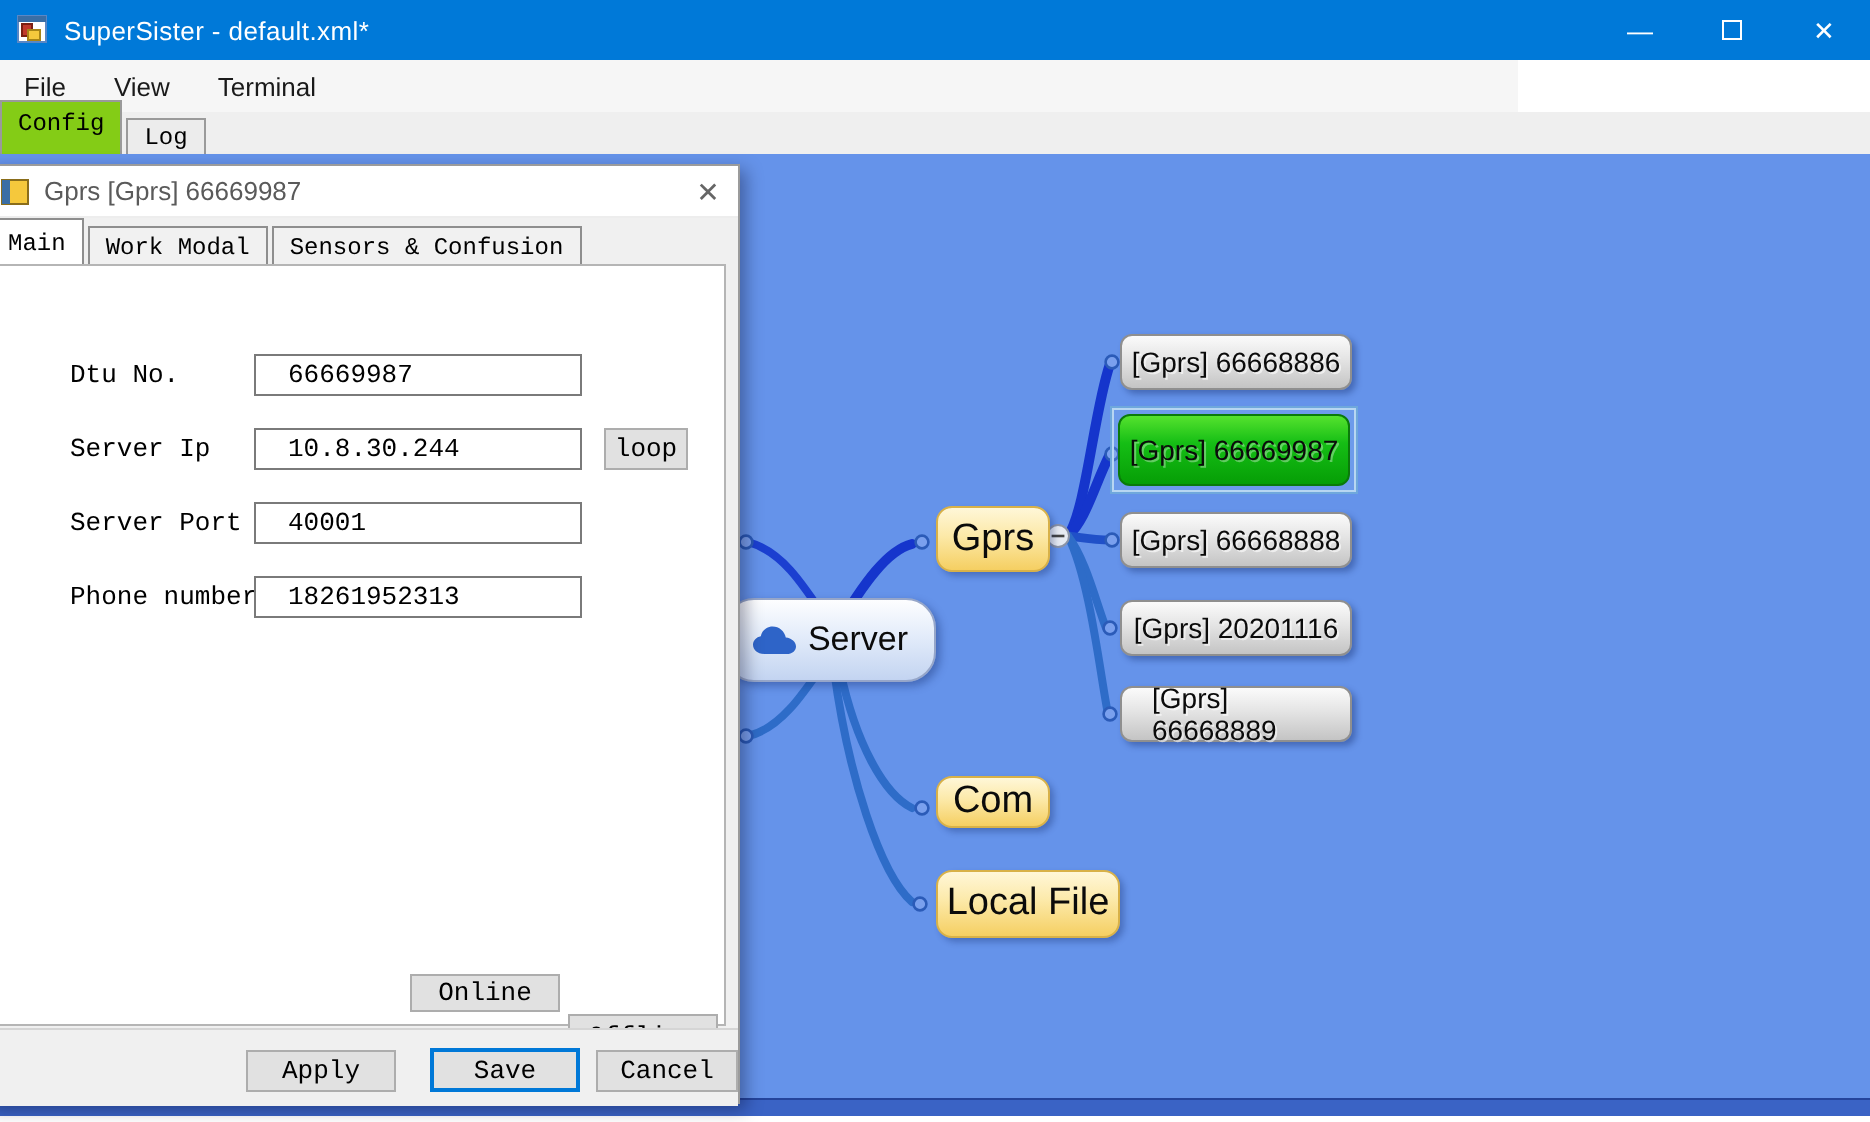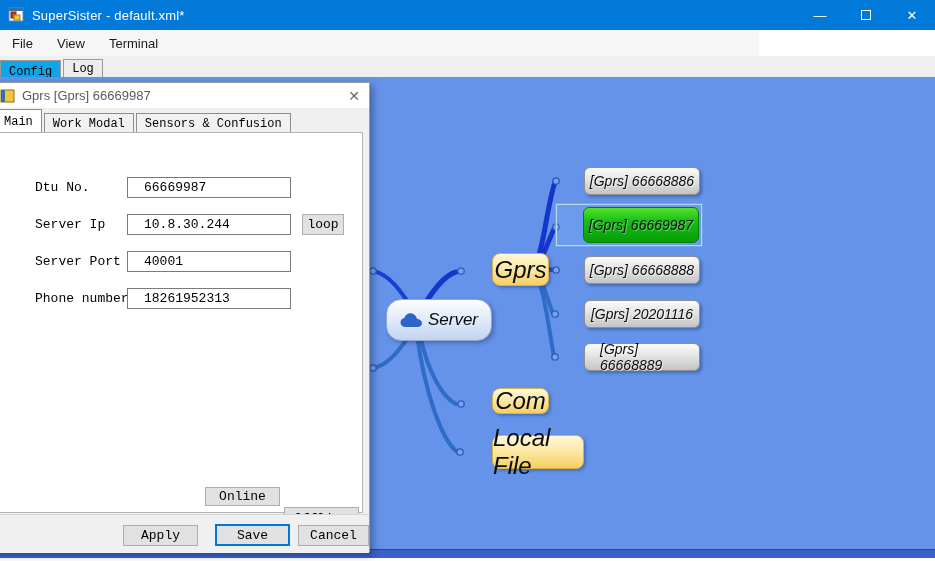--- a/index.html
+++ b/index.html
@@ -20,37 +20,37 @@
   .menubar { position:absolute; left:0; top:30px; width:759px; height:26px;
              background:#F6F6F6; display:flex; align-items:center; }
   .menu-item { padding:0 12px; font-size:13px; color:#1a1a1a; height:100%;
                display:flex; align-items:center; }
 
   .tabstrip { position:absolute; left:0; top:56px; width:935px; height:21px;
               background:#EFEFEF; display:flex; align-items:flex-end; }
   .main-tab { font-family:"Liberation Mono", monospace; font-size:12px; color:#000;
               padding:2px 8px 3px 8px; border:1px solid #9a9a9a; border-bottom:none;
               background:#ECECEC; margin-right:2px; height:18px; }
-  .main-tab.active { background:#0ea5e9; height:17px; padding-top:4px; }
+  .main-tab.active { background:#84cc16; height:27px; padding-top:4px; }
 
   
   .client { position:absolute; left:0; top:77px; width:935px; height:472px;
             background:#6593EA; overflow:hidden; }
   .links { position:absolute; left:0; top:0; }
 
   .mm-node { position:absolute; display:flex; align-items:center; justify-content:center;
-             font-style:italic; color:#0b0b0b;margin-left:24px; }
+             color:#0b0b0b; }
   .node-root { left:362px; top:222px; width:106px; height:42px; border-radius:15px;
                background:linear-gradient(180deg,#FDFEFF 0%,#E3ECFA 45%,#C3D4F1 100%);
                border:1px solid #96A6C9; box-shadow:2px 2px 4px rgba(10,30,90,.35);
                font-size:17px; gap:4px; }
   .node-branch { border-radius:8px;
                background:linear-gradient(180deg,#FFF7D8 0%,#FCE9A8 45%,#F5CF62 100%);
                border:1px solid #D8B148; box-shadow:2px 2px 3px rgba(10,30,90,.3);
-               font-size:24px; }
+               font-size:19px; }
   .node-gprs { left:468px; top:176px; width:57px; height:33px; }
   .node-com  { left:468px; top:311px; width:57px; height:26px; }
   .node-localfile { left:468px; top:358px; width:92px; height:34px; }
   .node-child { left:560px; width:116px; height:28px; border-radius:6px;
                background:linear-gradient(180deg,#FBFBFB 0%,#E4E4E4 45%,#C4C4C4 100%);
                border:1px solid #8F8F8F; box-shadow:2px 2px 3px rgba(10,30,90,.35);
                font-size:14px; text-shadow:1px 1px 0 rgba(255,255,255,.6); }
   .child-1 { top:90px; } .child-3 { top:179px; } .child-4 { top:223px; } .child-5 { top:266px;padding-left:15px; }
   .sel-wrap { position:absolute; left:555px; top:126px; padding:3px;
               border:1px solid #6FA8DC; box-shadow:inset 0 0 0 1px #B7D6F2;

